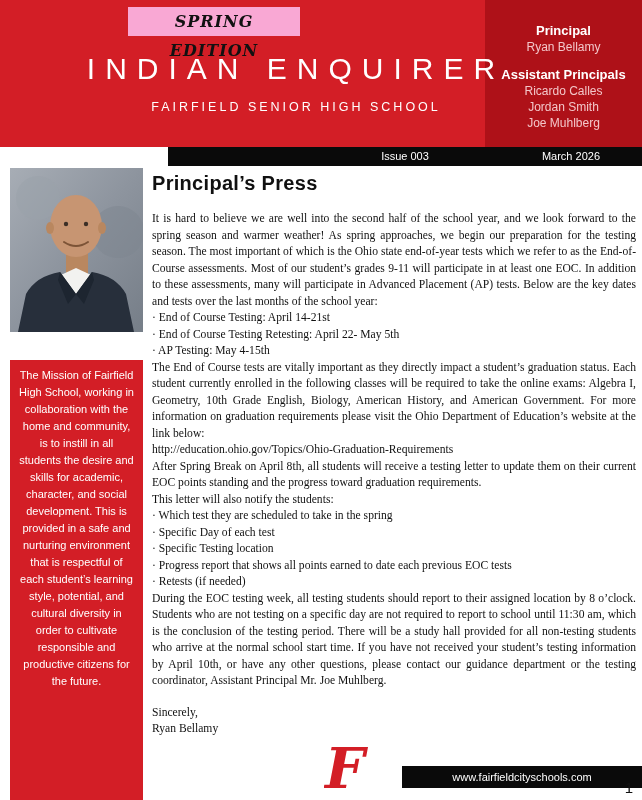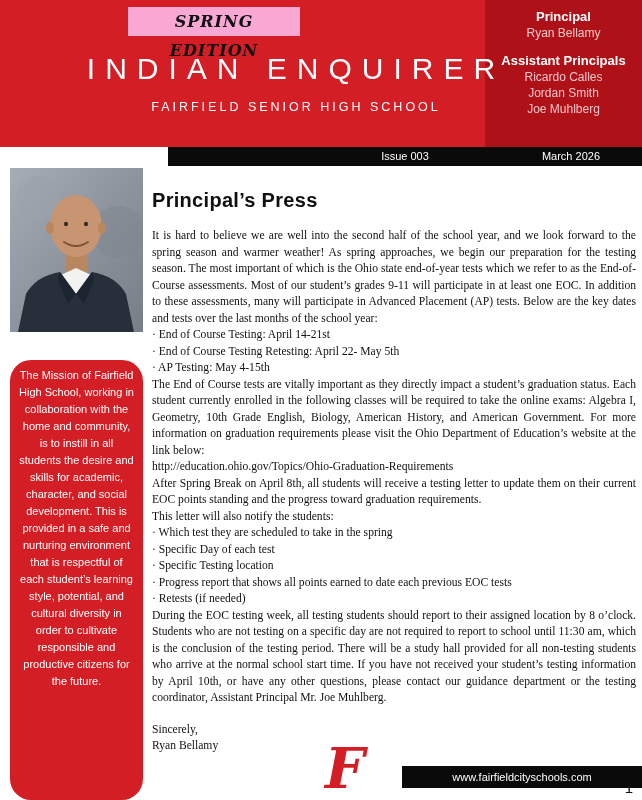--- a/index.html
+++ b/index.html
@@ -2,46 +2,46 @@
 <html><head>
 <meta charset="utf-8">
 <style>
   html,body{margin:0;padding:0;background:#e8e8e8;}
   .page{position:relative;width:642px;height:800px;background:#ffffff;overflow:hidden;
         font-family:"Liberation Sans",sans-serif;margin:0 auto;}
 
   
   .masthead{position:absolute;left:0;top:0;width:642px;height:147px;background:#d31e26;}
   .staff-panel{position:absolute;right:0;top:0;width:157px;height:147px;background:#ae1118;
-               text-align:center;padding-top:9px;box-sizing:border-box;}
+               text-align:center;padding-top:23px;box-sizing:border-box;}
   .staff-label{color:#ffffff;font-weight:bold;font-size:13px;line-height:16px;}
   .staff-name{color:#f3c6c9;font-size:12px;line-height:16px;}
   .staff-gap{height:12px;}
   .edition-badge{position:absolute;left:128px;top:7px;width:172px;height:29px;background:#f9a8d4;
                  text-align:center;line-height:29px;font-family:"DejaVu Serif",serif;
                  font-weight:bold;font-style:italic;font-size:16px;letter-spacing:1px;color:#111111;}
   .mast-center{position:absolute;left:20px;right:70px;top:0;text-align:center;color:#ffffff;}
   .mast-title{margin-top:52px;font-size:30px;letter-spacing:10px;font-weight:400;white-space:nowrap;}
   .mast-school{margin-top:14px;font-size:12.5px;letter-spacing:3px;font-weight:400;}
   .mast-address{margin-top:7px;font-size:8.5px;letter-spacing:2px;color:#efb4b6;}
 
   
   .issue-bar{position:absolute;left:168px;right:0;top:147px;height:19px;background:#0a0a0a;color:#ffffff;}
   .issue-no{position:absolute;left:0;right:0;top:0;height:19px;line-height:19px;text-align:center;font-size:11px;}
   .issue-date{position:absolute;right:42px;top:0;height:19px;line-height:19px;font-size:11px;}
 
   
   .photo{position:absolute;left:10px;top:168px;width:133px;height:164px;display:block;}
   .mission-box{position:absolute;left:10px;top:360px;width:133px;height:440px;background:#d31e26;
                box-sizing:border-box;padding:7px 8px;color:#ffffff;text-align:center;
-               font-size:11px;line-height:17px;border-radius:21px;}
+               font-size:11px;line-height:17px;}
 
   
   .article{position:absolute;left:152px;top:172px;width:484px;}
-  .article-title{font-size:20px;font-weight:bold;color:#101010;margin:17px 0 16px 0;letter-spacing:.3px;}
+  .article-title{font-size:20px;font-weight:bold;color:#101010;margin:0 0 16px 0;letter-spacing:.3px;}
   .body-block{margin:0;font-family:"Liberation Serif",serif;font-size:11.6px;line-height:16.5px;
               color:#111111;text-align:justify;}
   .gap-top{margin-top:15px;}
 
   
   .f-logo{position:absolute;left:324px;top:738px;width:46px;height:58px;}
   .site-bar{position:absolute;left:402px;top:766px;right:0;height:22px;background:#0a0a0a;
             color:#ffffff;font-size:11px;line-height:22px;text-align:center;}
   .page-num{position:absolute;right:9px;top:779px;font-size:15px;color:#111111;}
 </style>

